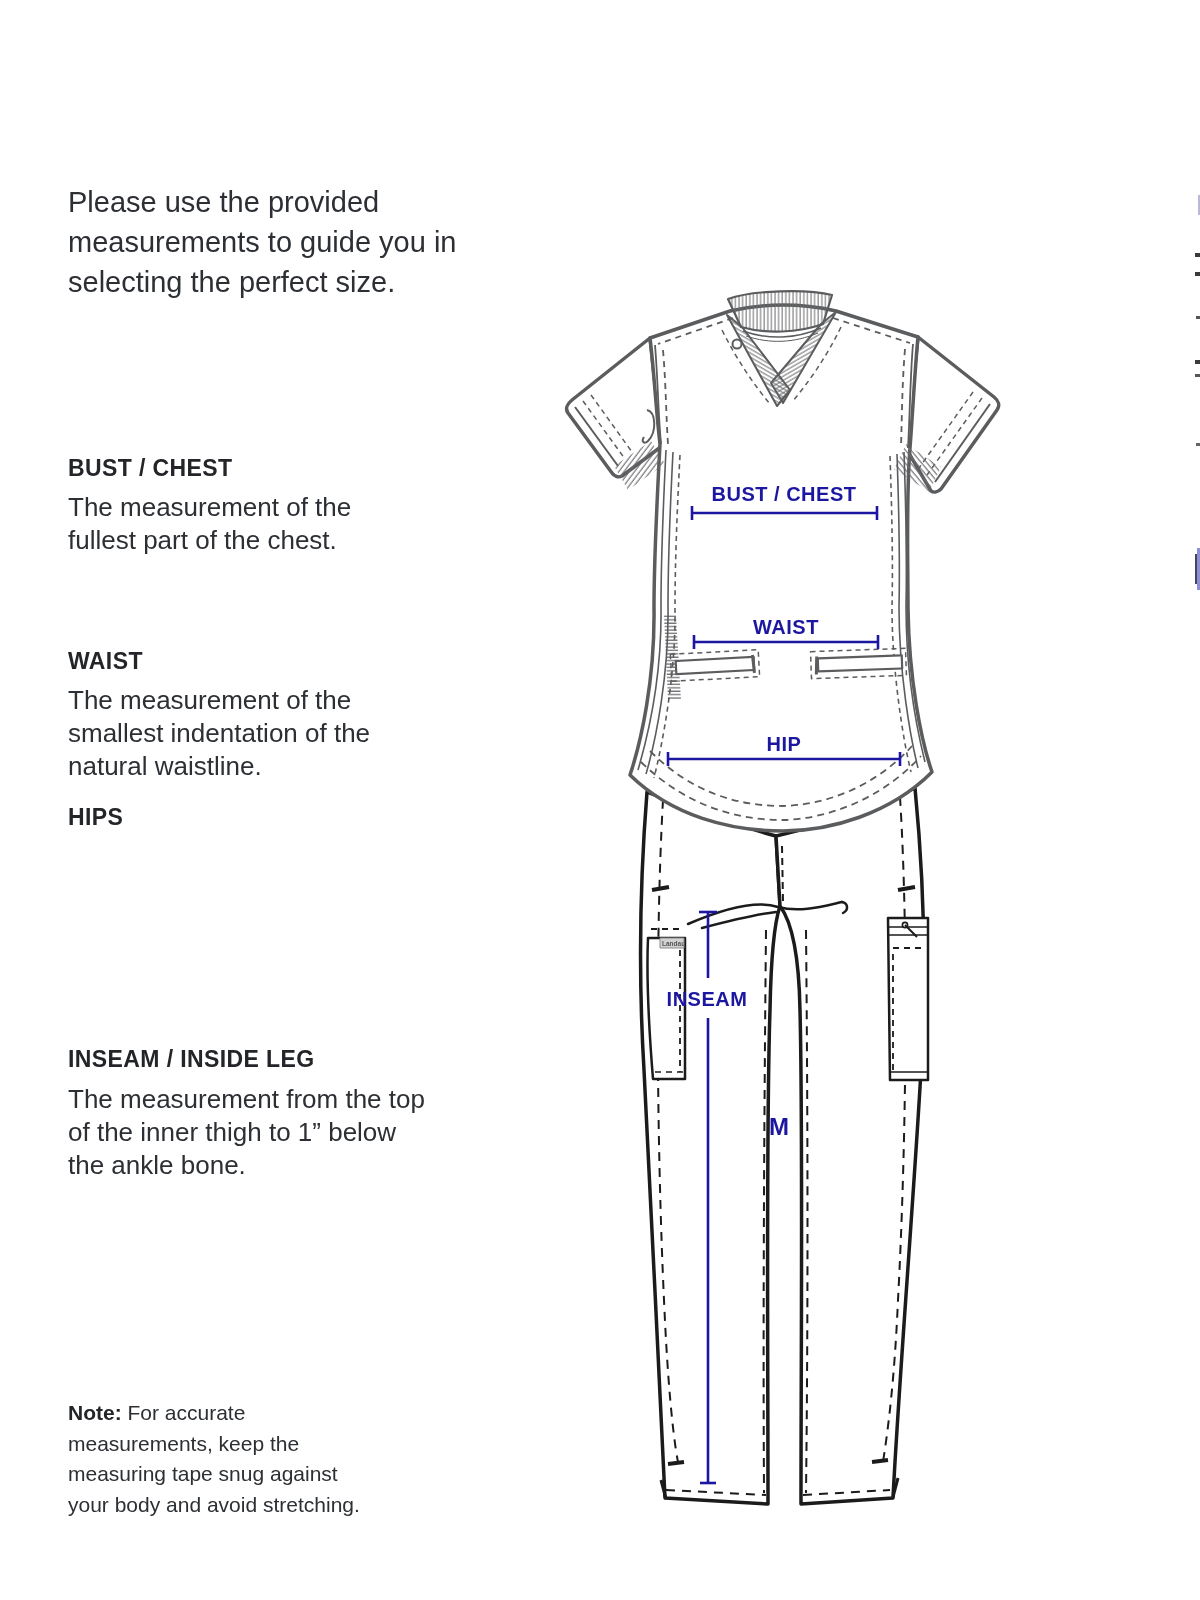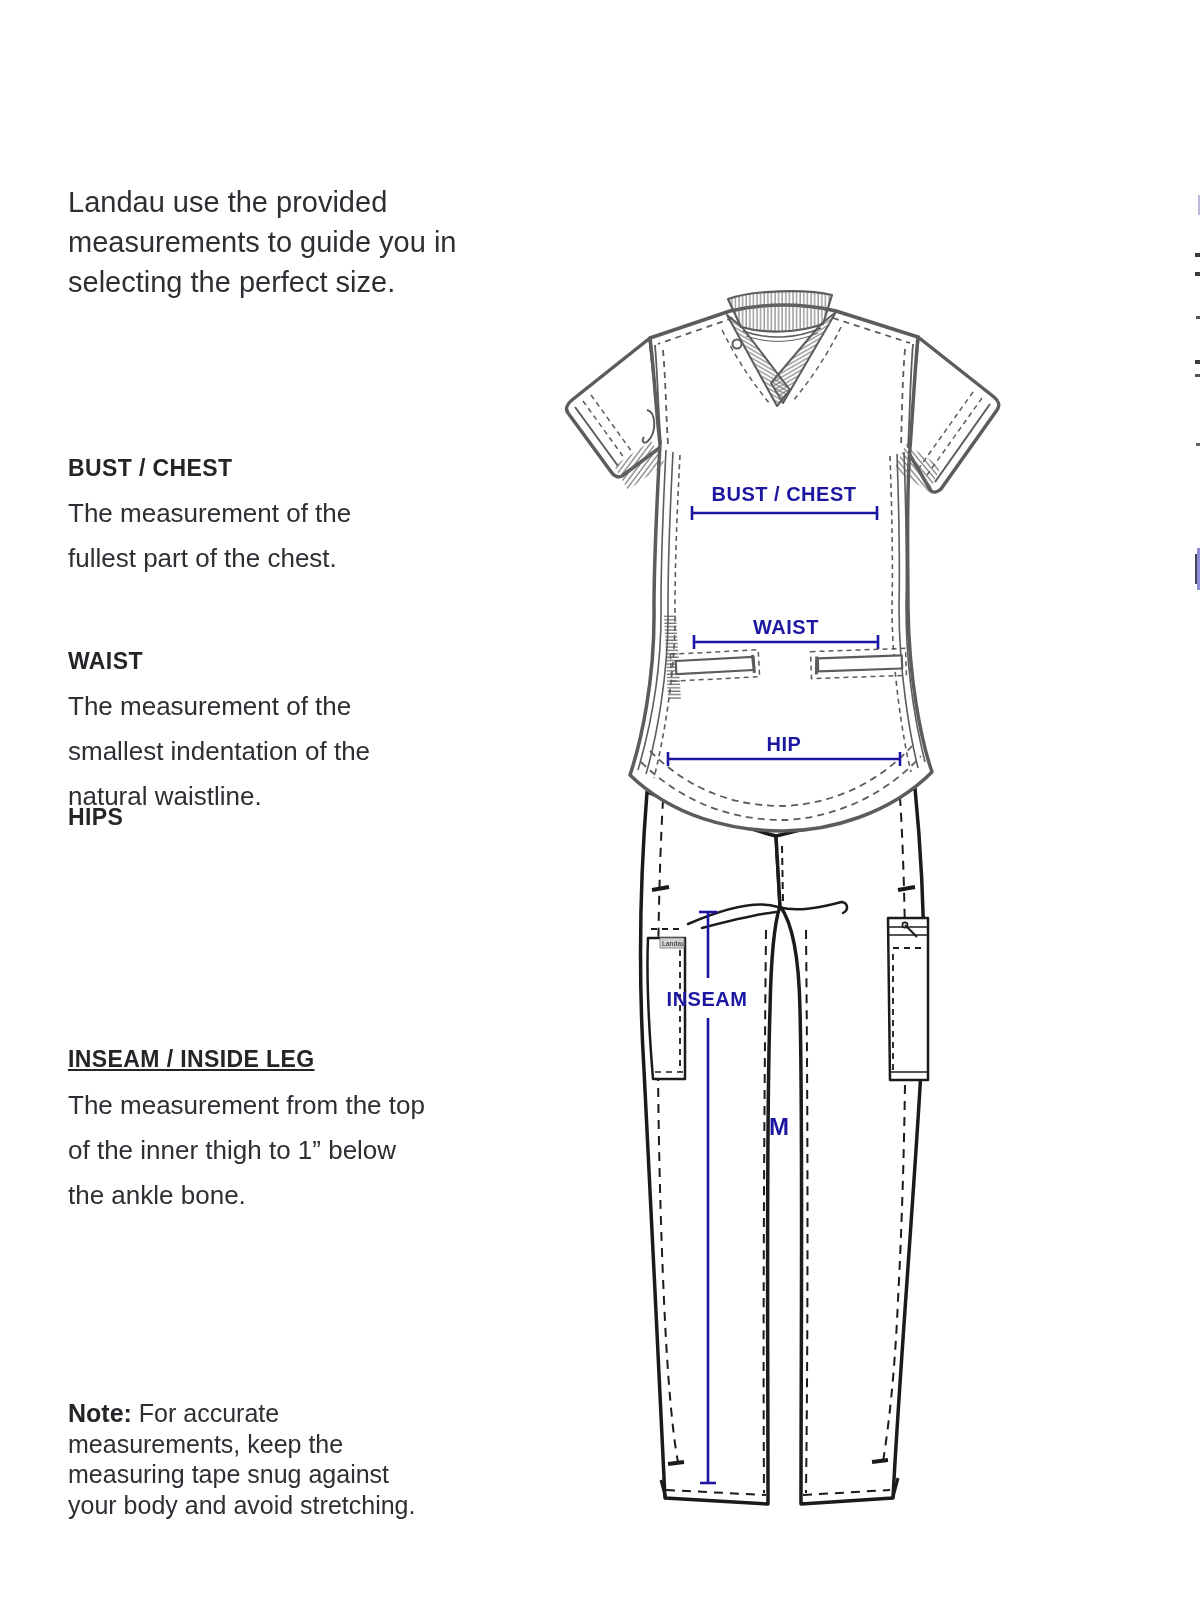--- a/index.html
+++ b/index.html
@@ -4,48 +4,48 @@
 <style>
   html,body{margin:0;padding:0;background:#fff;}
   .canvas{position:relative;width:1200px;height:1600px;background:#ffffff;overflow:hidden;
           font-family:"Liberation Sans",sans-serif;}
   .abs{position:absolute;}
   .title{left:66px;top:70px;font-size:71px;line-height:76px;font-weight:800;
          letter-spacing:1px;color:#232528;}
   .intro{left:68px;top:182px;width:470px;font-size:29px;line-height:40px;color:#2c2f33;
          white-space:pre-line;}
   .sec-h{font-weight:bold;font-size:23px;letter-spacing:.4px;color:#232528;}
-  .sec-b{font-size:26px;line-height:45px;color:#2c2f33;white-space:pre-line;width:440px;}
-  .note{left:68px;top:1398px;width:420px;font-size:25px;line-height:30.5px;color:#2c2f33;}
+  .sec-b{font-size:26px;line-height:33px;color:#2c2f33;white-space:pre-line;width:440px;}
+  .note{left:68px;top:1398px;width:420px;font-size:21px;line-height:30.5px;color:#2c2f33;}
   .note .rest{white-space:pre-line;}
   .note .lbl{font-weight:bold;color:#232528;}
   svg text{font-family:"Liberation Sans",sans-serif;font-weight:bold;}
   .edge{position:absolute;}
 </style>
 </head>
 <body>
 
 <div class="canvas">
 
-  <div class="abs intro">Landau use the provided
+  <div class="abs intro">Please use the provided
 measurements to guide you in
 selecting the perfect size.</div>
 
   <div class="abs sec-h" style="left:68px;top:455px;">BUST / CHEST</div>
   <div class="abs sec-b" style="left:68px;top:491px;">The measurement of the
 fullest part of the chest.</div>
 
   <div class="abs sec-h" style="left:68px;top:648px;">WAIST</div>
   <div class="abs sec-b" style="left:68px;top:684px;">The measurement of the
 smallest indentation of the
 natural waistline.</div>
 
   <div class="abs sec-h" style="left:68px;top:804px;">HIPS</div>
 
-  <div class="abs sec-h" style="left:68px;top:1046px;text-decoration:underline;">INSEAM / INSIDE LEG</div>
+  <div class="abs sec-h" style="left:68px;top:1046px;">INSEAM / INSIDE LEG</div>
   <div class="abs sec-b" style="left:68px;top:1083px;">The measurement from the top
 of the inner thigh to 1” below
 the ankle bone.</div>
 
   <div class="abs note"><span class="lbl">Note:</span><span class="rest"> For accurate
 measurements, keep the
 measuring tape snug against
 your body and avoid stretching.</span></div>
 
   <svg class="abs" style="left:520px;top:270px;" width="560" height="1270" viewBox="520 270 560 1270">

